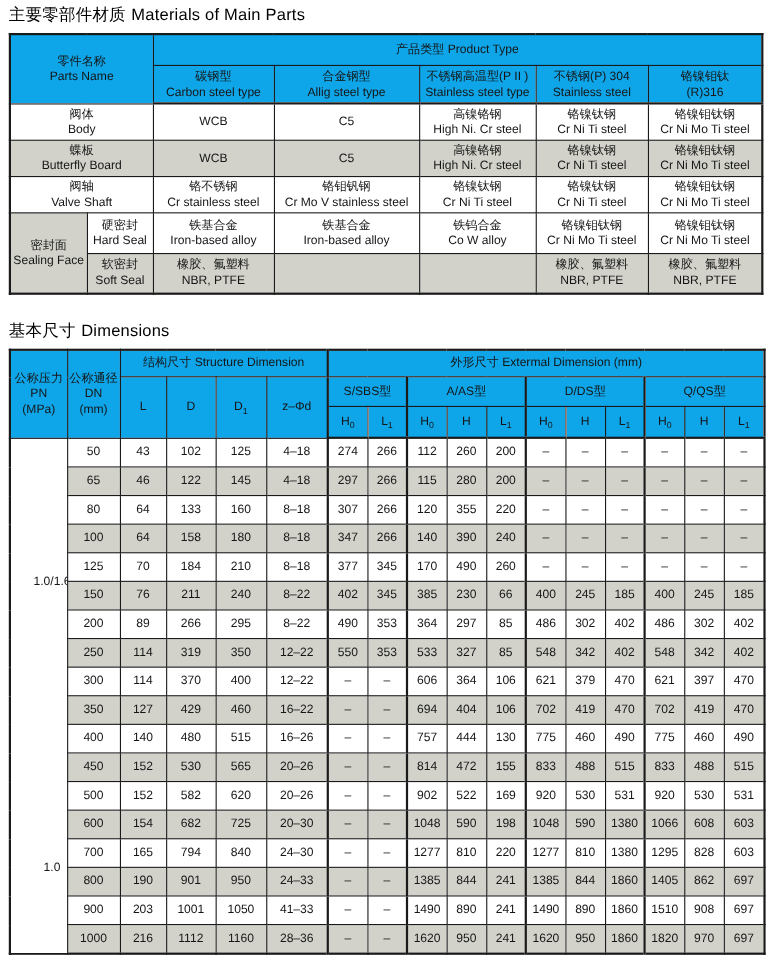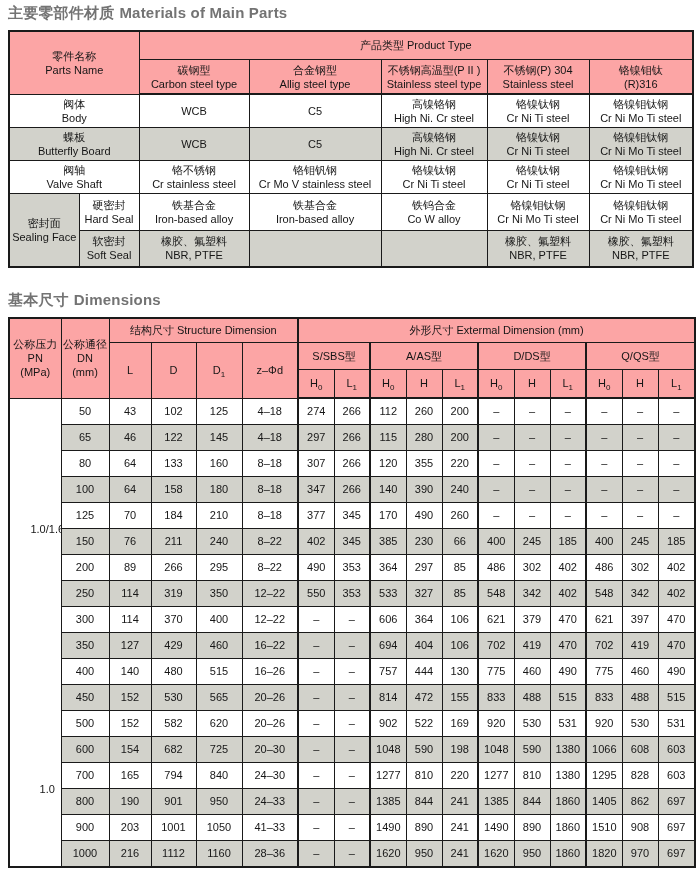--- a/index.html
+++ b/index.html
@@ -4,30 +4,30 @@
 <style>
   html,body{margin:0;padding:0;}
   body{
     width:700px;height:883px;position:relative;background:#ffffff;
     font-family:"Liberation Sans","DejaVu Sans",sans-serif;
     color:#161616;-webkit-font-smoothing:antialiased;
   }
   .section{position:absolute;left:8px;}
   #materials-section{top:4px;width:684px;}
   #dimensions-section{top:291px;width:686px;}
-  .section-title{font-size:15px;font-weight:bold;color:#737373;margin:0 0 7px 0;letter-spacing:.2px;}
+  .section-title{font-size:15px;font-weight:normal;color:#000000;margin:0 0 7px 0;letter-spacing:.2px;}
   .section-title .en{margin-left:5px;}
 
   table{border-collapse:collapse;table-layout:fixed;width:100%;border:2px solid #1a1a1a;}
   th,td{
     border:1px solid #1a1a1a;text-align:center;vertical-align:middle;
     padding:0;font-size:11px;font-weight:normal;line-height:13px;color:#161616;
     overflow:hidden;
   }
-  thead th{background:#fca5a5;}
+  thead th{background:#0ea5e9;}
   .shade td{background:#d2d2cb;}
   .cell-gray{background:#d2d2cb !important;}
   .gsep{border-left-width:2px;}
   thead tr:last-child th{border-bottom-width:2px;}
 
   
   #materials-table .hr1 th{height:27px;}
   #materials-table .hr2 th{height:33px;}
   #materials-table .r{height:33px;}
   #materials-table .rs{height:37px;}

